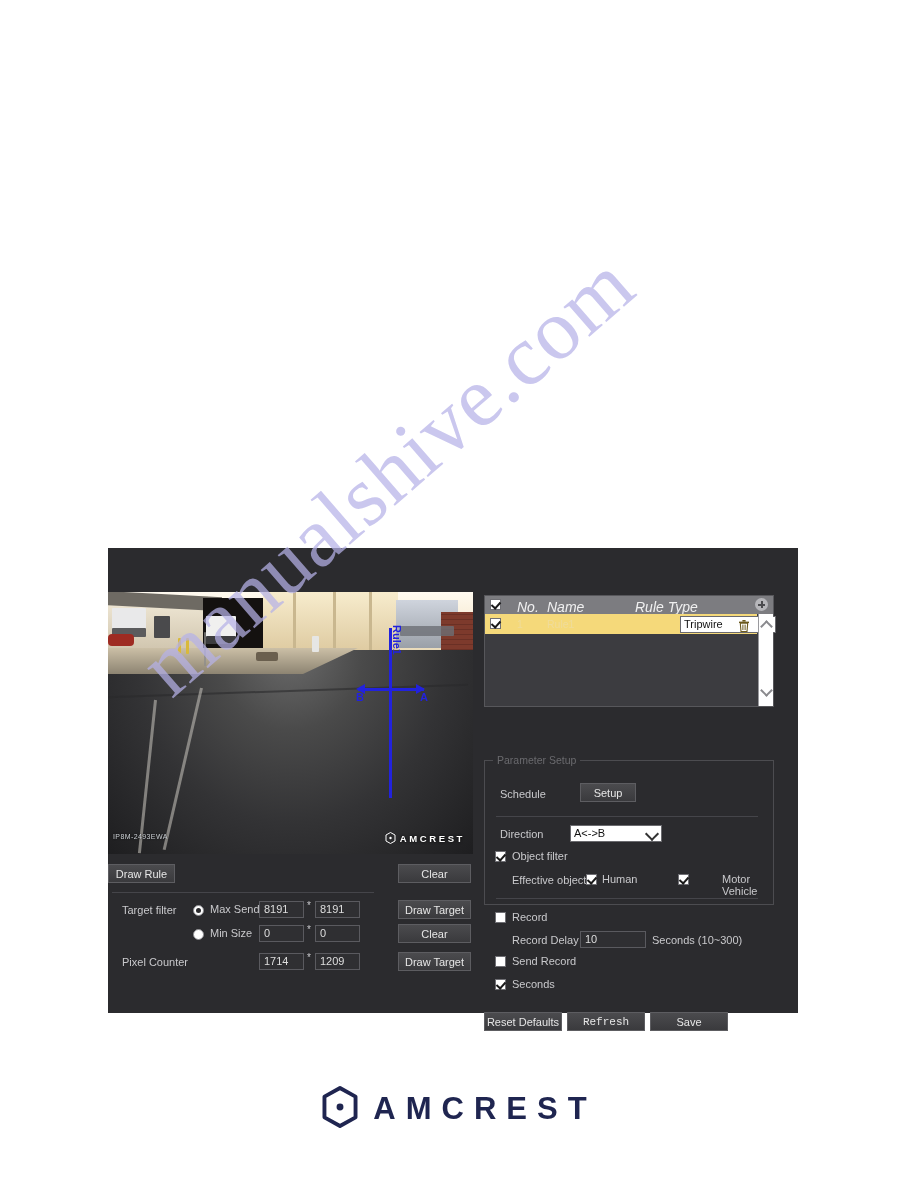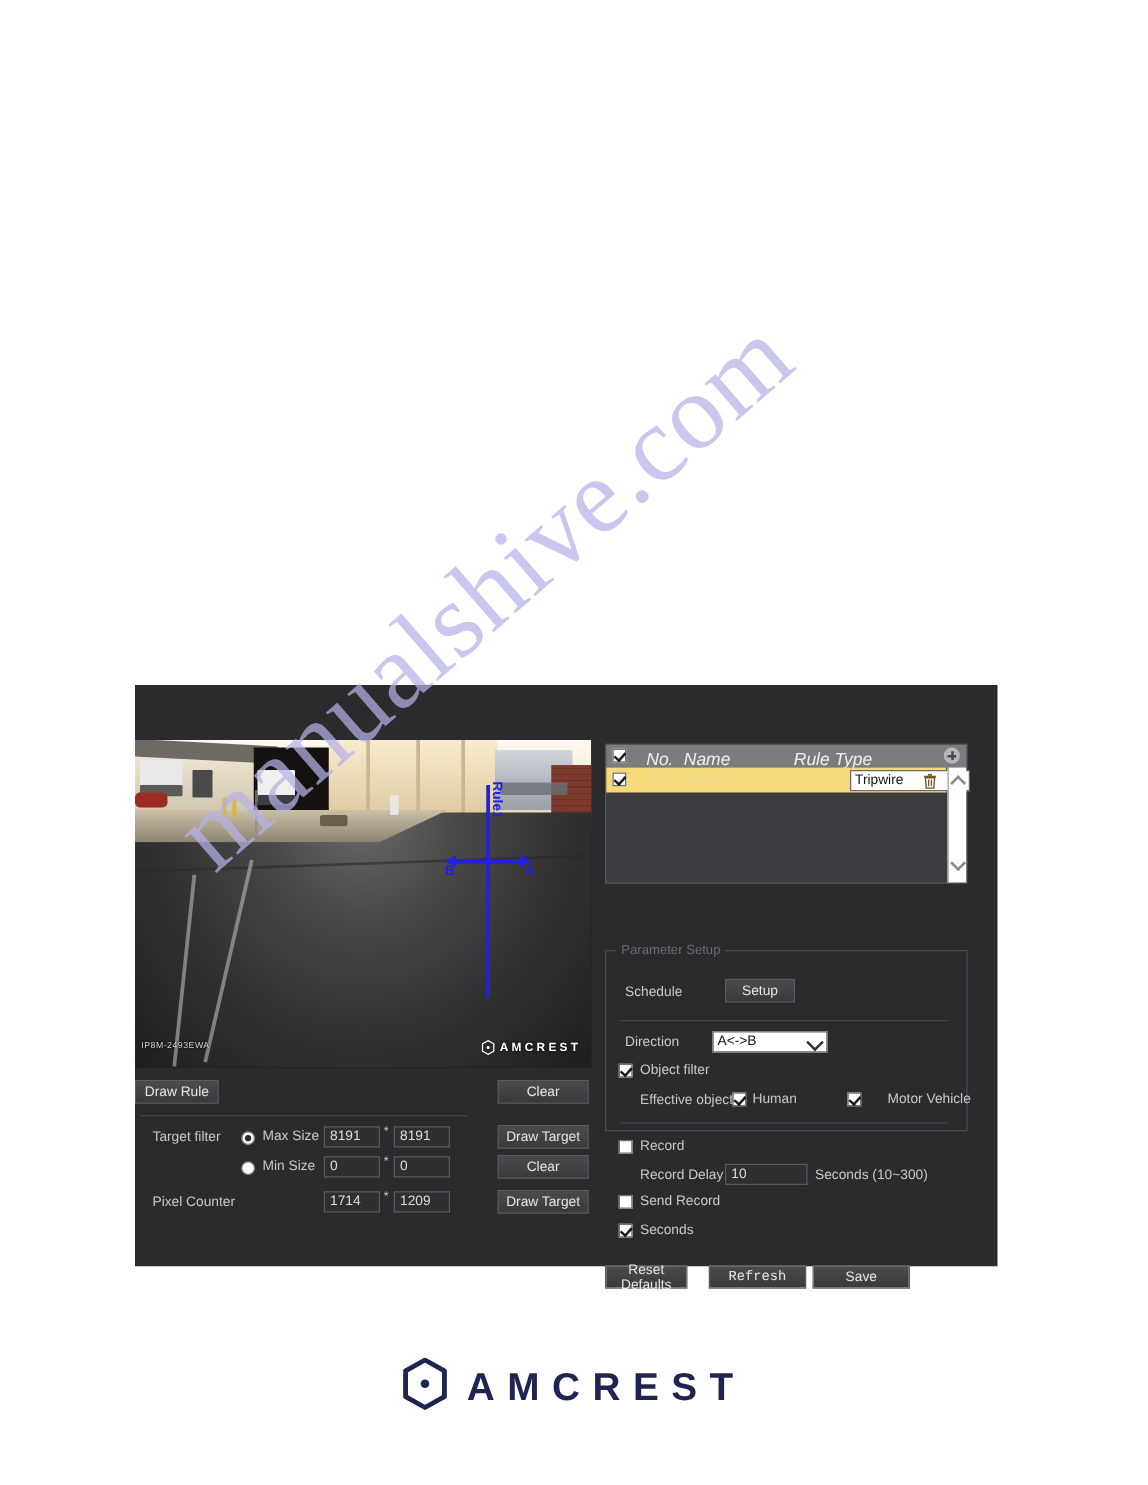--- a/index.html
+++ b/index.html
@@ -315,21 +315,21 @@
       </div>
 
       <div class="btn" style="position:absolute;left:0px;top:272px;width:67px;height:19px;">Draw Rule</div>
       <div class="btn" style="position:absolute;left:290px;top:272px;width:73px;height:19px;">Clear</div>
 
       <div class="hr-sep" style="left:4px;top:300px;width:262px;"></div>
 
       <div class="ctl-row" style="left:14px;top:312px;">Target filter</div>
 
       <div class="radio on" style="left:85px;top:313px;"></div>
-      <div class="ctl-row" style="left:102px;top:311px;">Max Size</div>
+      <div class="ctl-row" style="left:102px;top:311px;">Max Send</div>
       <div class="txtin" style="position:absolute;left:151px;top:309px;width:45px;">8191</div>
       <div class="star" style="left:199px;top:308px;">*</div>
       <div class="txtin" style="position:absolute;left:207px;top:309px;width:45px;">8191</div>
       <div class="btn" style="position:absolute;left:290px;top:308px;width:73px;height:19px;">Draw Target</div>
 
       <div class="radio" style="left:85px;top:337px;"></div>
       <div class="ctl-row" style="left:102px;top:335px;">Min Size</div>
       <div class="txtin" style="position:absolute;left:151px;top:333px;width:45px;">0</div>
       <div class="star" style="left:199px;top:332px;">*</div>
       <div class="txtin" style="position:absolute;left:207px;top:333px;width:45px;">0</div>
@@ -393,38 +393,38 @@
         <span class="chev"></span>
       </div>
 
       <div class="cbox on" style="left:11px;top:259px;"></div>
       <div class="lbl" style="position:absolute;left:28px;top:258px;text-align:right;">Object filter</div>
 
       <div class="lbl" style="position:absolute;left:28px;top:282px;">Effective object</div>
       <div class="cbox on" style="left:102px;top:282px;"></div>
       <div class="lbl" style="position:absolute;left:118px;top:281px;">Human</div>
       <div class="cbox on" style="left:194px;top:282px;"></div>
-      <div class="lbl" style="position:absolute;left:210px;top:281px;padding-left:16px;">Motor Vehicle</div>
+      <div class="lbl" style="position:absolute;left:222px;top:281px;padding-left:16px;">Motor Vehicle</div>
 
       <div class="hr-sep" style="position:absolute;left:12px;top:306px;width:262px;background:#45454a;"></div>
 
       <div class="cbox" style="left:11px;top:320px;"></div>
       <div class="lbl" style="position:absolute;left:28px;top:319px;">Record</div>
 
       <div class="lbl" style="position:absolute;left:28px;top:342px;">Record Delay</div>
       <div class="txtin" style="position:absolute;left:96px;top:339px;width:66px;">10</div>
       <div class="lbl" style="position:absolute;left:168px;top:342px;">Seconds (10~300)</div>
 
       <div class="cbox" style="left:11px;top:364px;"></div>
       <div class="lbl" style="position:absolute;left:28px;top:363px;">Send Record</div>
 
       <div class="cbox on" style="left:11px;top:387px;"></div>
       <div class="lbl" style="position:absolute;left:28px;top:386px;">Seconds</div>
 
-      <div class="btn" style="position:absolute;left:0px;top:420px;width:66px;height:19px;">Reset Defaults</div>
+      <div class="btn" style="position:absolute;left:0px;top:420px;width:78px;height:19px;">Reset Defaults</div>
       <div class="btn" style="position:absolute;left:83px;top:420px;width:78px;height:19px;font-family:Liberation Mono, monospace;">Refresh</div>
       <div class="btn" style="position:absolute;left:166px;top:420px;width:78px;height:19px;">Save</div>
     </div>
   </div>
 </div>
 
 <div style="position:absolute;left:0;top:1086px;width:918px;display:flex;align-items:center;justify-content:center;gap:14px;">
   <span>
     <svg width="38" height="42" viewBox="0 0 44 48">
       <path d="M22 2 L40 12 L40 36 L22 46 L4 36 L4 12 Z" fill="none" stroke="#1f2550" stroke-width="4.5" stroke-linejoin="round"></path>

